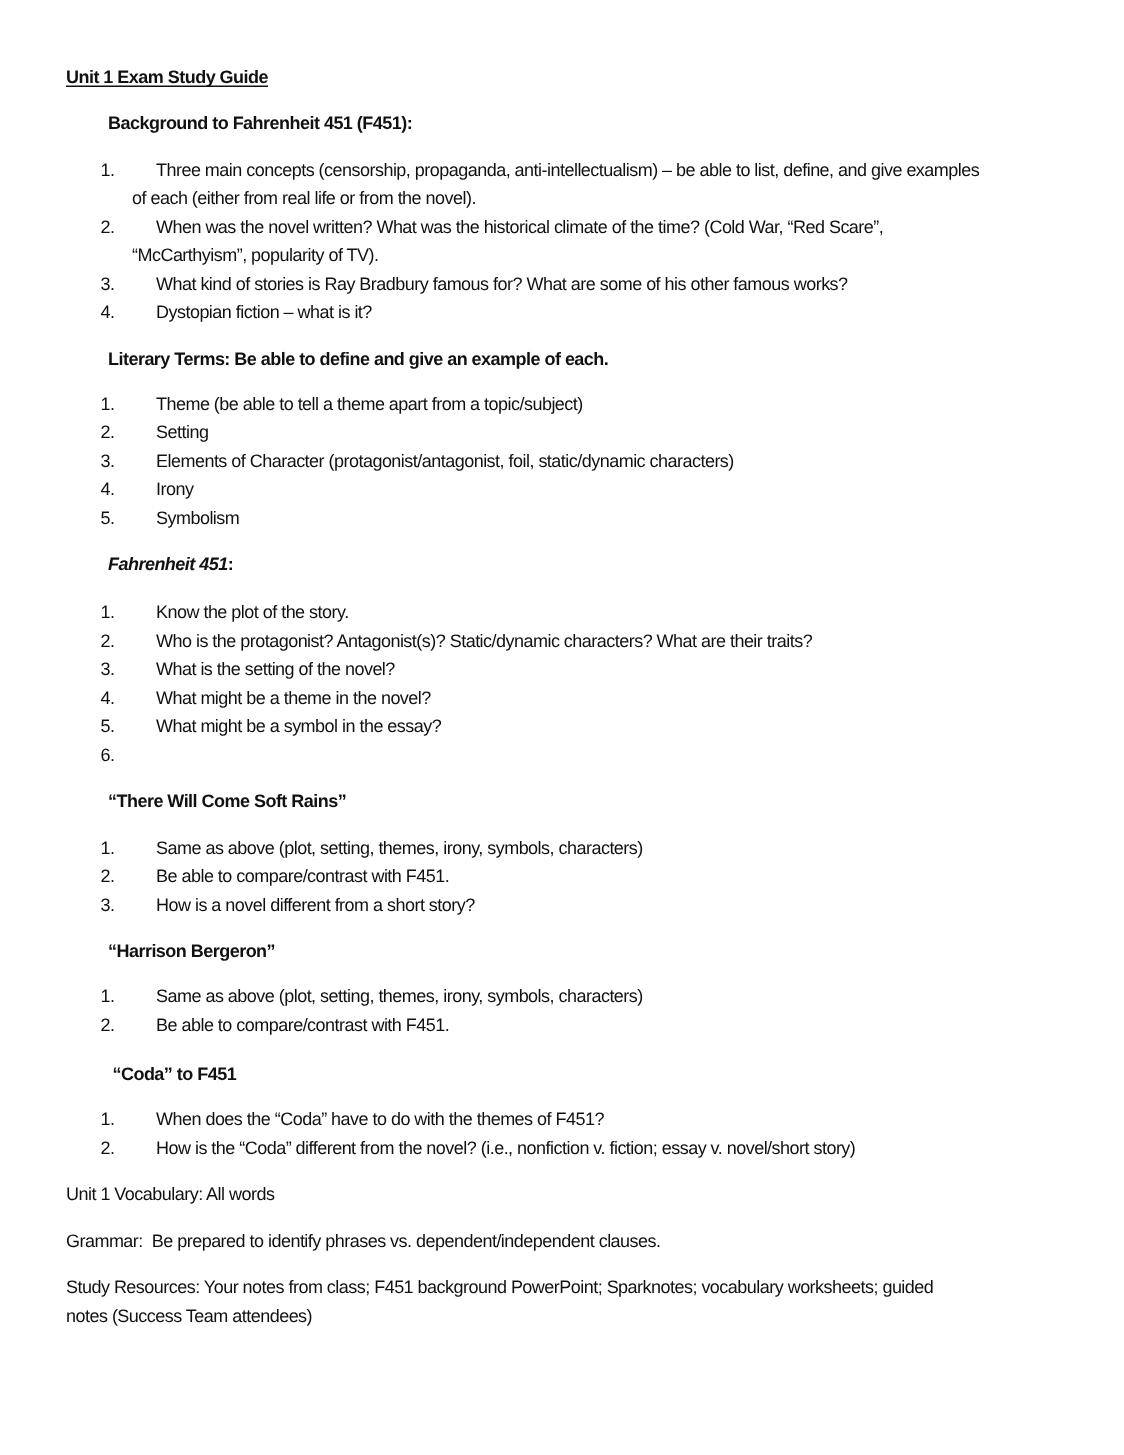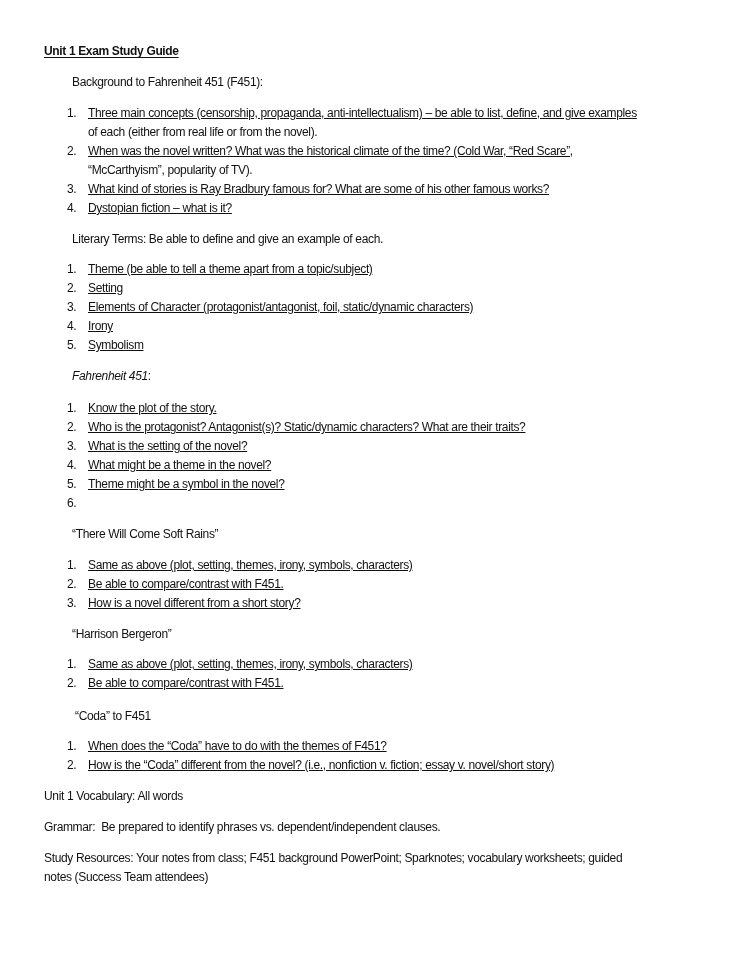--- a/index.html
+++ b/index.html
@@ -29,36 +29,35 @@
       left: 44px;
       height: 19px;
       line-height: 19px;
       white-space: nowrap;
     }
     .title {
       font-weight: bold;
       text-decoration: underline;
       text-underline-offset: 2px;
     }
-    .heading { font-weight: normal; padding-left: 28px; }
+    .heading { font-weight: bold; padding-left: 28px; }
     .heading .ital { font-style: italic; }
     .item {
       position: absolute;
       height: 19px;
       line-height: 19px;
       white-space: nowrap;
     }
     .item .num {
       position: absolute;
       left: 67px;
     }
     .item .txt {
       position: absolute;
-      left: 88px;
-      text-decoration: underline;
+      left: 104px;
     }
     .cont {
       position: absolute;
       left: 88px;
       height: 19px;
       line-height: 19px;
       white-space: nowrap;
     }
     .bold { font-weight: normal; }
   </style>
@@ -136,21 +135,21 @@
     <div class="item" style="top:437px;width:749px;">
       <span class="num">3.</span>
       <span class="txt">What is the setting of the novel?</span>
     </div>
     <div class="item" style="top:456px;width:749px;">
       <span class="num">4.</span>
       <span class="txt">What might be a theme in the novel?</span>
     </div>
     <div class="item" style="top:475px;width:749px;">
       <span class="num">5.</span>
-      <span class="txt">Theme might be a symbol in the novel?</span>
+      <span class="txt">What might be a symbol in the essay?</span>
     </div>
     <div class="item" style="top:494px;width:749px;">
       <span class="num">6.</span>
     </div>
   </div>
 
   <div class="line heading" style="top:525px;">“There Will Come Soft Rains”</div>
 
   <div>
     <div class="item" style="top:556px;width:749px;">

